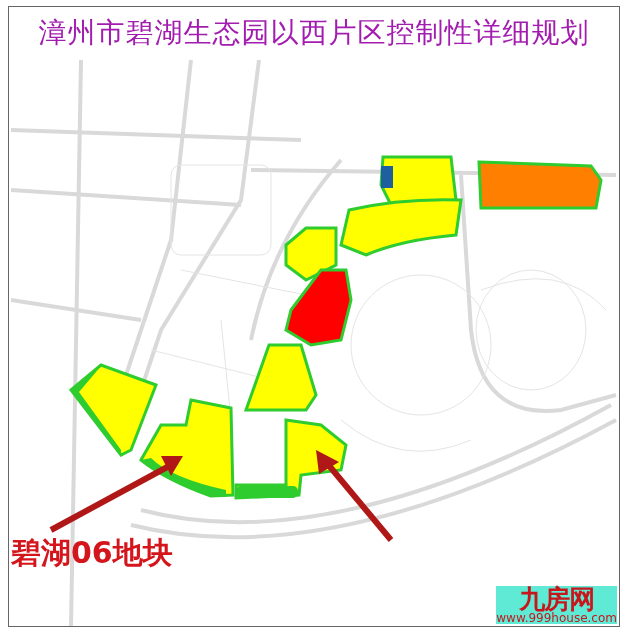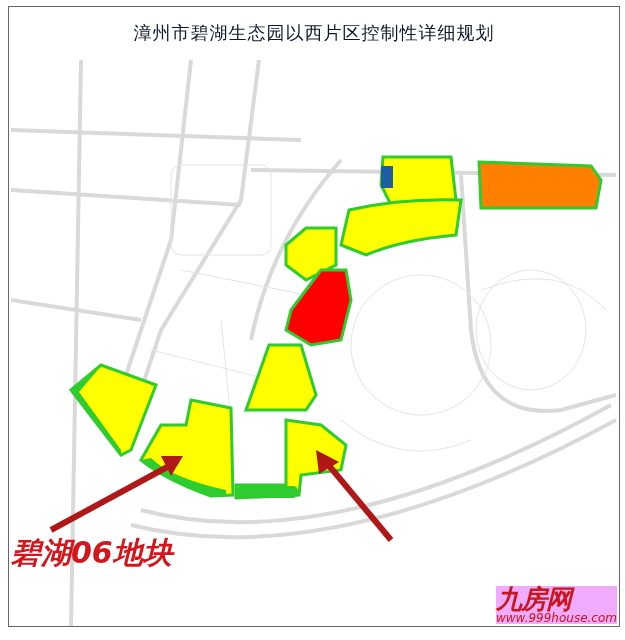--- a/index.html
+++ b/index.html
@@ -1,22 +1,22 @@
 <!DOCTYPE html>
 <html><head>
 <meta charset="utf-8">
 <style>
   html,body{margin:0;padding:0;background:#fff;}
   body{width:625px;height:640px;position:relative;overflow:hidden;font-family:"DejaVu Sans",sans-serif;}
   .title-box{position:absolute;left:8px;top:6px;width:612px;height:54px;border:1.5px solid #666;box-sizing:border-box;background:#fff;display:flex;align-items:center;justify-content:center;}
-  .title{font-size:18px;color:#0f172a;letter-spacing:1px;}
-  .map-box{position:absolute;left:8px;top:59px;width:612px;height:568px;border:1.5px solid #666;border-top:none;box-sizing:border-box;background:#fff;overflow:hidden;font-style:italic;}
+  .title{font-size:28px;color:#a21caf;letter-spacing:1px;}
+  .map-box{position:absolute;left:8px;top:59px;width:612px;height:568px;border:1.5px solid #666;border-top:none;box-sizing:border-box;background:#fff;overflow:hidden;}
   svg{position:absolute;left:0;top:0;}
   .callout{position:absolute;color:#d4151b;font-weight:bold;font-size:30px;font-family:"DejaVu Sans",sans-serif;letter-spacing:0px;}
-  .wm{position:absolute;right:2px;bottom:2px;background:#f0abfc;}
+  .wm{position:absolute;right:2px;bottom:2px;text-align:center;background:#5eead4;}
   .wm-logo{color:#c8161d;font-size:26px;font-weight:bold;line-height:26px;letter-spacing:-1px;}
   .wm-url{color:#c8161d;font-size:12px;line-height:12px;}
 </style>
 </head>
 <body>
 
 <div class="title-box">
   <span class="title">漳州市碧湖生态园以西片区控制性详细规划</span>
 </div>
 

